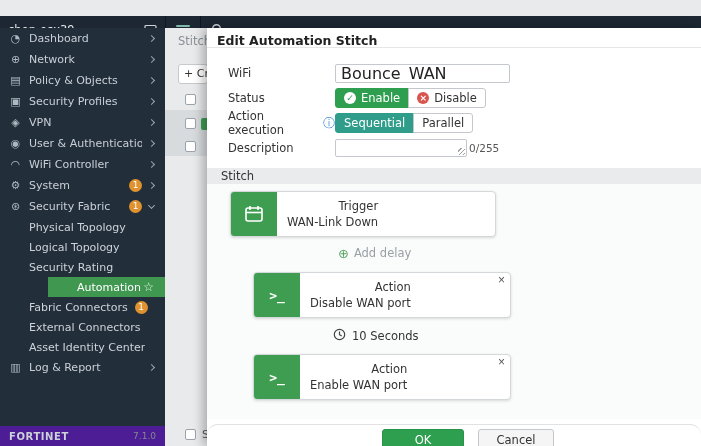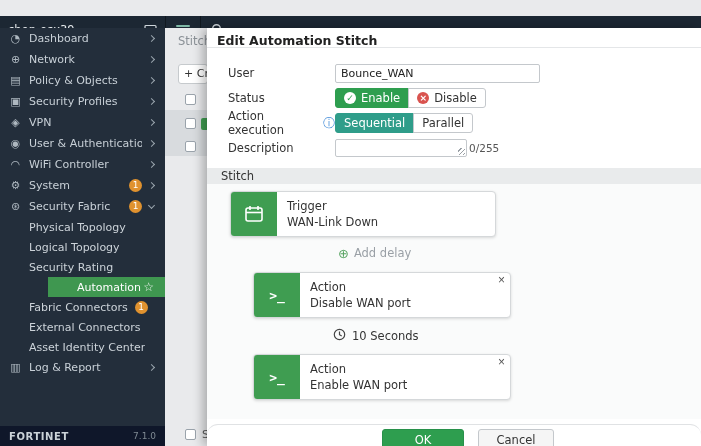--- a/index.html
+++ b/index.html
@@ -26,61 +26,61 @@
   .nav-ico { width:13px; text-align:center; font-size:11px; color:#aeb8c0; flex:0 0 13px; }
   .nav-lbl { white-space:nowrap; overflow:hidden; }
   .nav-item .nav-lbl { flex:1 1 auto; }
   .nav-item .cv { flex:0 0 auto; margin-right:2px; }
   .badge { min-width:13px; height:13px; border-radius:7px; background:#e0922f; color:#fff; font-size:9px; line-height:13px; text-align:center; padding:0 3px; }
   .nav-sub { height:20px; display:flex; align-items:center; padding:0 9px 0 29px; font-size:11px; color:#ccd3d9; cursor:pointer; }
   .nav-sub .badge { margin-left:7px; }
   .nav-sub.active { background:#3f9750; color:#fff;margin-left:48px; }
   .nav-sub.active .nav-lbl { flex:1 1 auto; }
   .star { color:#eaf3ec; font-size:12px; margin-right:2px; }
-  .side-footer { position:absolute; bottom:0; left:0; width:100%; height:20px; background:#0f172a; display:flex; align-items:center; justify-content:space-between; padding:0 9px; }
+  .side-footer { position:absolute; bottom:0; left:0; width:100%; height:20px; background:#4c1d95; display:flex; align-items:center; justify-content:space-between; padding:0 9px; }
   .brand { font-size:10px; font-weight:bold; letter-spacing:0.6px; color:#cbd3d9; }
   .version { font-size:9px; color:#7f8a93; }
 
   
   .content { position:absolute; top:28px; left:165px; right:0; bottom:0; background:#e9eaec; }
   .bg-tab { position:absolute; top:6px; left:13px; font-size:11.5px; color:#8a9096; }
   .bg-create { position:absolute; top:36px; left:13px; height:20px; width:30px; overflow:hidden; background:#fff; border:1px solid #c6cacd; border-radius:3px; font-size:11px; color:#333; line-height:18px; padding-left:5px; white-space:nowrap; }
   .bg-selected-strip { position:absolute; top:82px; left:0; width:42px; height:46px; background:#d8dbde; }
   .bg-check { position:absolute; width:11px; height:11px; border:1px solid #9aa3ab; background:#fff; border-radius:2px; }
   .bg-greenico { position:absolute; width:12px; height:12px; border-radius:2px; background:#3f9d51; }
   .bg-rowtext { position:absolute; font-size:11px; color:#555; }
 
   
   .modal { position:absolute; top:0; left:42px; right:0; bottom:0; background:#fff; box-shadow:-4px 0 10px rgba(0,0,0,0.28); }
   .modal-title { height:20px; line-height:25px; padding-left:10px; font-size:12.5px; font-weight:600; color:#222; border-bottom:1px solid #e4e6e8; background:#fff; }
   .modal-body { position:absolute; top:26px; left:0; right:0; bottom:22px; overflow:hidden; background:#fff; }
   .frm { padding-top:9px; }
   .frm-row { display:flex; align-items:center; margin:0 12px 5px 21px; height:20px; }
   .frm-label { flex:0 0 107px; font-size:11.5px; color:#333; display:flex; align-items:center; gap:5px; }
   .info-ic { color:#4a90d9; font-size:12px; line-height:12px; }
-  .txt-input { width:205px; height:19px; border:1px solid #c4c8cc; border-radius:2px; font-size:11px; font-family:"DejaVu Sans",sans-serif; color:#222; padding:0 5px; background:#fff; }
+  .txt-input { width:175px; height:19px; border:1px solid #c4c8cc; border-radius:2px; font-size:16px; font-family:"DejaVu Sans",sans-serif; color:#222; padding:0 5px; background:#fff; }
   .seg { display:inline-flex; }
   .seg-btn { display:inline-flex; align-items:center; gap:5px; height:20px; padding:0 8px; font-size:11.5px; border:1px solid #c4c8cc; background:#fff; color:#333; cursor:pointer; font-family:inherit; }
   .seg-btn:first-child { border-radius:3px 0 0 3px; }
   .seg-btn:last-child { border-radius:0 3px 3px 0; margin-left:-1px; }
   .sel-green { background:#2e9e4f; border-color:#2e9e4f; color:#fff; }
   .sel-teal { background:#2f9d8a; border-color:#2f9d8a; color:#fff; }
   .ic-circle { width:12px; height:12px; border-radius:50%; font-size:9px; line-height:12px; text-align:center; font-weight:bold; flex:0 0 12px; }
   .ic-check { background:#fff; color:#2e9e4f; }
   .ic-x { background:#d9534f; color:#fff; }
   .desc-wrap { position:relative; display:inline-block; }
   .desc-box { width:132px; height:18px; border:1px solid #c4c8cc; border-radius:2px; resize:none; font:11px "DejaVu Sans",sans-serif; padding:1px 4px; display:block; }
   .resize-corner { position:absolute; right:2px; bottom:2px; width:7px; height:7px; background:repeating-linear-gradient(135deg, transparent 0 2px, #9aa0a6 2px 3px); }
   .char-count { font-size:10.5px; color:#555; margin-left:2px; }
   .section-bar { height:16px; line-height:16px; background:#e9ebec; font-size:11.5px; color:#333; padding-left:14px; margin-top:10px; }
   .flow { position:relative; height:235px; background:#fafbfb; }
   .card { position:absolute; background:#fff; border:1px solid #d5d8da; border-radius:4px; box-shadow:0 1px 3px rgba(0,0,0,0.14); display:flex; align-items:stretch; cursor:pointer; }
   .card-ico { width:46px; background:#3f9d51; border-radius:3px 0 0 3px; display:flex; align-items:center; justify-content:center; flex:0 0 46px; }
   .prompt { font-family:"DejaVu Sans Mono",monospace; font-weight:bold; font-size:13px; color:#fff; }
-  .card-text { display:flex; flex-direction:column; justify-content:center; padding-left:10px; gap:2px; }
+  .card-text { display:flex; flex-direction:column; justify-content:center; padding-left:10px; gap:2px;align-items:flex-end; }
   .card-kind { font-size:11.5px; color:#333; }
   .card-name { font-size:11.5px; color:#333; }
   .card-close { position:absolute; top:1px; right:5px; background:none; border:none; font-size:12px; color:#555; cursor:pointer; line-height:12px; }
   .add-delay { position:absolute; display:flex; align-items:center; gap:5px; font-size:11.5px; color:#9aa0a6; cursor:pointer; }
   .add-ico { color:#5aa564; font-size:13px; line-height:13px; }
   .delay-row { position:absolute; display:flex; align-items:center; gap:6px; font-size:11.5px; color:#333; }
   .modal-footer { position:absolute; bottom:0; left:0; right:0; height:22px; background:#fff; border-top:1px solid #e0e2e4; display:flex; justify-content:center; gap:14px; padding-top:4px; padding-left:28px;border-radius:11px; }
   .btn-ok { width:82px; height:22px; background:#2e9e4f; color:#fff; border:1px solid #28914a; border-radius:3px; font-size:11.5px; font-family:inherit; cursor:pointer; }
   .btn-cancel { width:76px; height:22px; background:#f5f5f5; color:#333; border:1px solid #c4c8cc; border-radius:3px; font-size:11.5px; font-family:inherit; cursor:pointer; }
 </style>
@@ -214,21 +214,21 @@
     <span class="bg-check" style="left:20px; top:401px;"></span>
     <span class="bg-rowtext" style="left:37px; top:400px;">Se</span>
 
     <section class="modal">
       <div class="modal-title">Edit Automation Stitch</div>
 
       <div class="modal-body">
         <div class="frm">
 
           <div class="frm-row">
-            <span class="frm-label">User</span>
+            <span class="frm-label">WiFi</span>
             <input class="txt-input" type="text" value="Bounce_WAN" style="">
           </div>
 
           <div class="frm-row">
             <span class="frm-label">Status</span>
             <div class="seg">
               <button class="seg-btn sel-green">
                 <span class="ic-circle ic-check">✓</span>
                 <span>Enable</span>
               </button>

